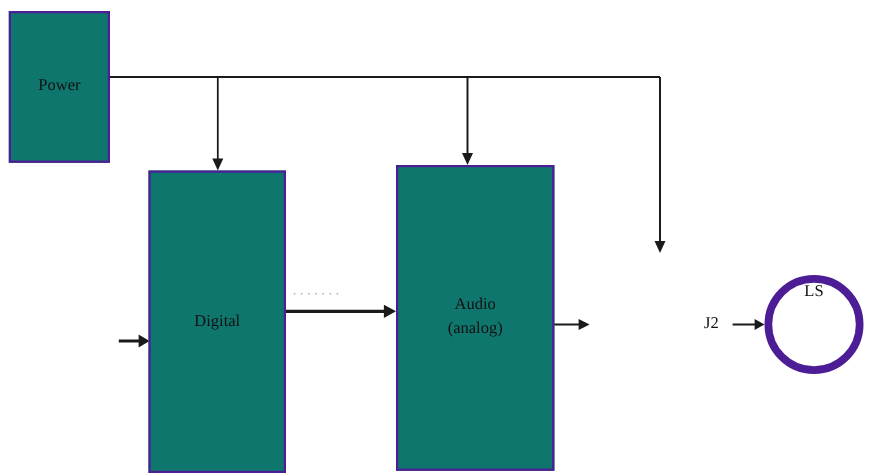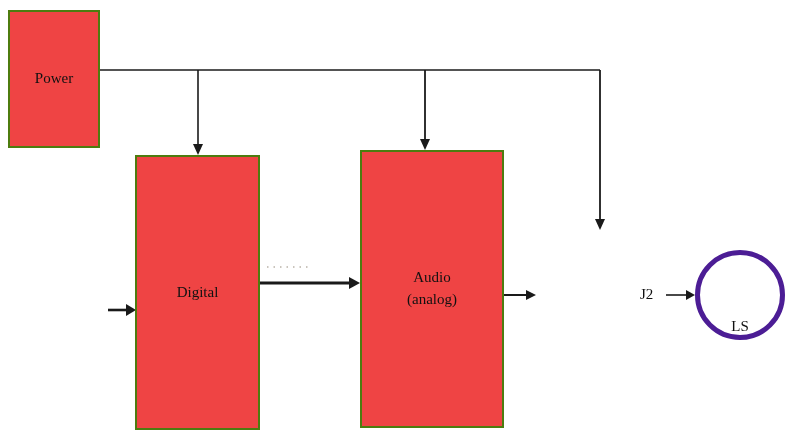--- a/index.html
+++ b/index.html
@@ -6,40 +6,40 @@
   #canvas{
     position:relative;
     width:800px;height:432px;
     background:#ffffff;
     font-family:"Liberation Serif","DejaVu Serif",serif;
     color:#111;
     overflow:hidden;
   }
   .node{
     position:absolute;
-    border:2px solid #4d7c0f;
-    background:#ef4444;
+    border:2px solid #4c1d95;
+    background:#0f766e;
     display:flex;
     flex-direction:column;
     align-items:center;
     justify-content:center;
     font-size:15px;
     line-height:1.45;
     text-align:center;
     box-sizing:border-box;
   }
   #power-box{left:8px;top:10px;width:92px;height:138px;}
   #mpu-box{left:8px;top:245px;width:100px;height:140px;}
   #digital-box{left:135px;top:155px;width:125px;height:275px;align-items:center;}
   #audio-box{left:360px;top:150px;width:144px;height:278px;}
   #amplifier-box{left:536px;top:230px;width:130px;height:130px;}
   #ls-circle{
     position:absolute;left:695px;top:250px;width:90px;height:90px;
-    border:5px solid #4c1d95;border-radius:50%;
-    display:flex;align-items:flex-end;justify-content:center;
+    border:7px solid #4c1d95;border-radius:50%;
+    display:flex;align-items:flex-start;justify-content:center;
     font-size:15px;box-sizing:border-box;background:#fff;
   }
   .amp-label{
     text-decoration-line:underline;
     text-decoration-style:wavy;
     text-decoration-color:#e00000;
     text-decoration-thickness:1px;
     text-underline-offset:3px;
   }
   #j2-label{

